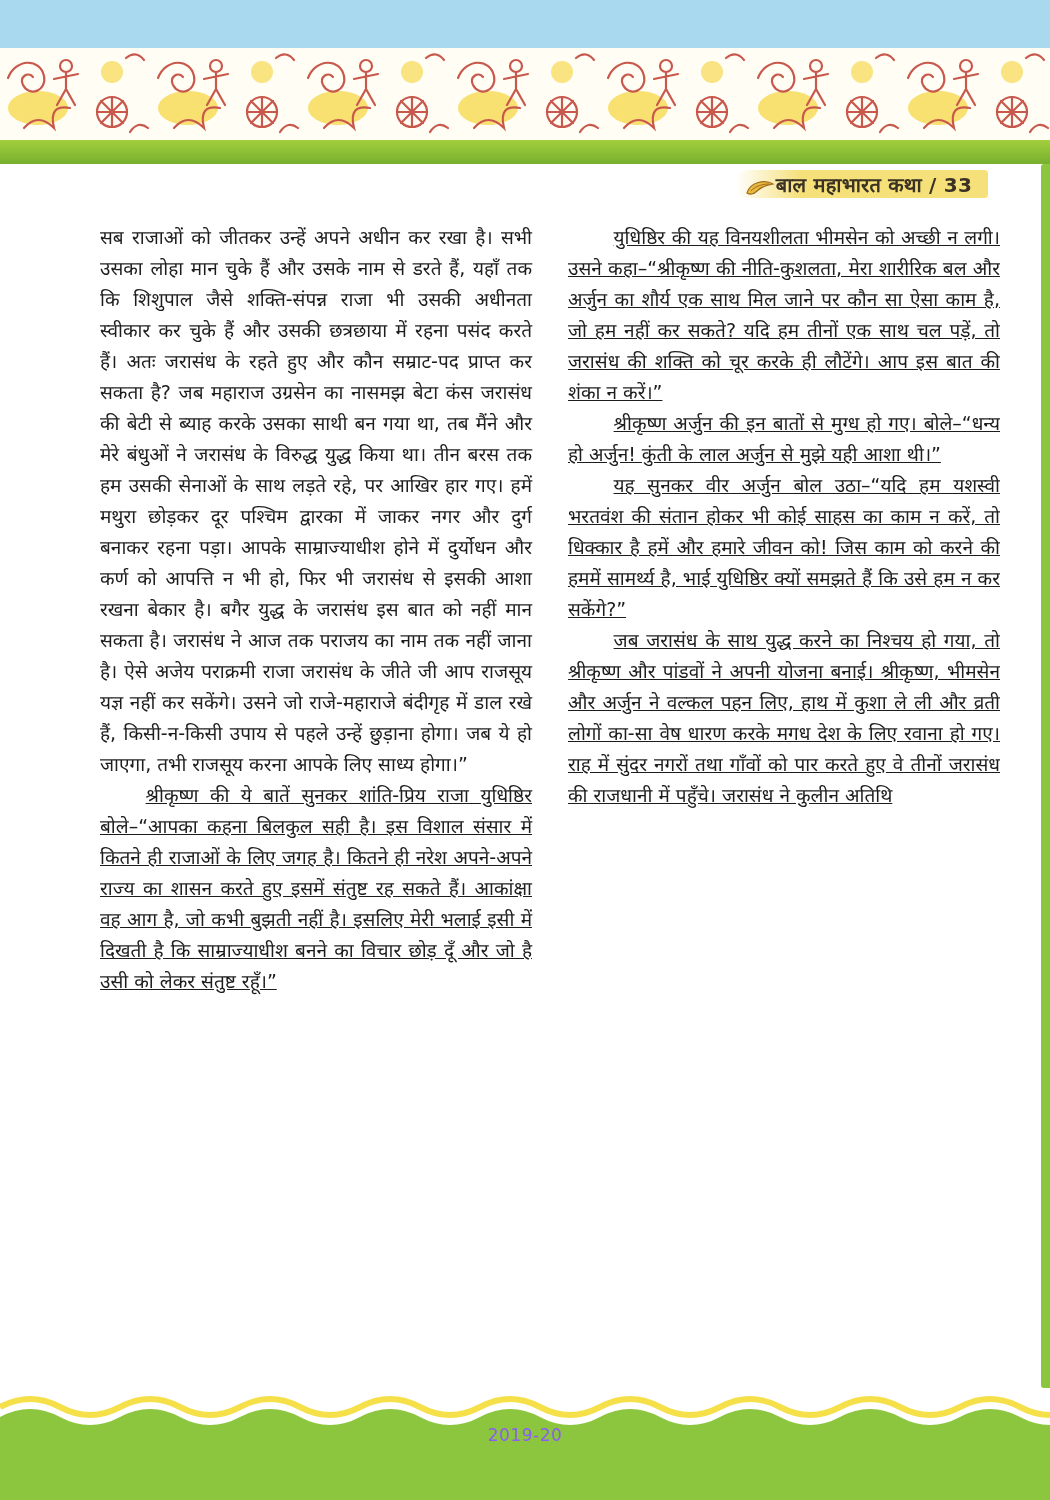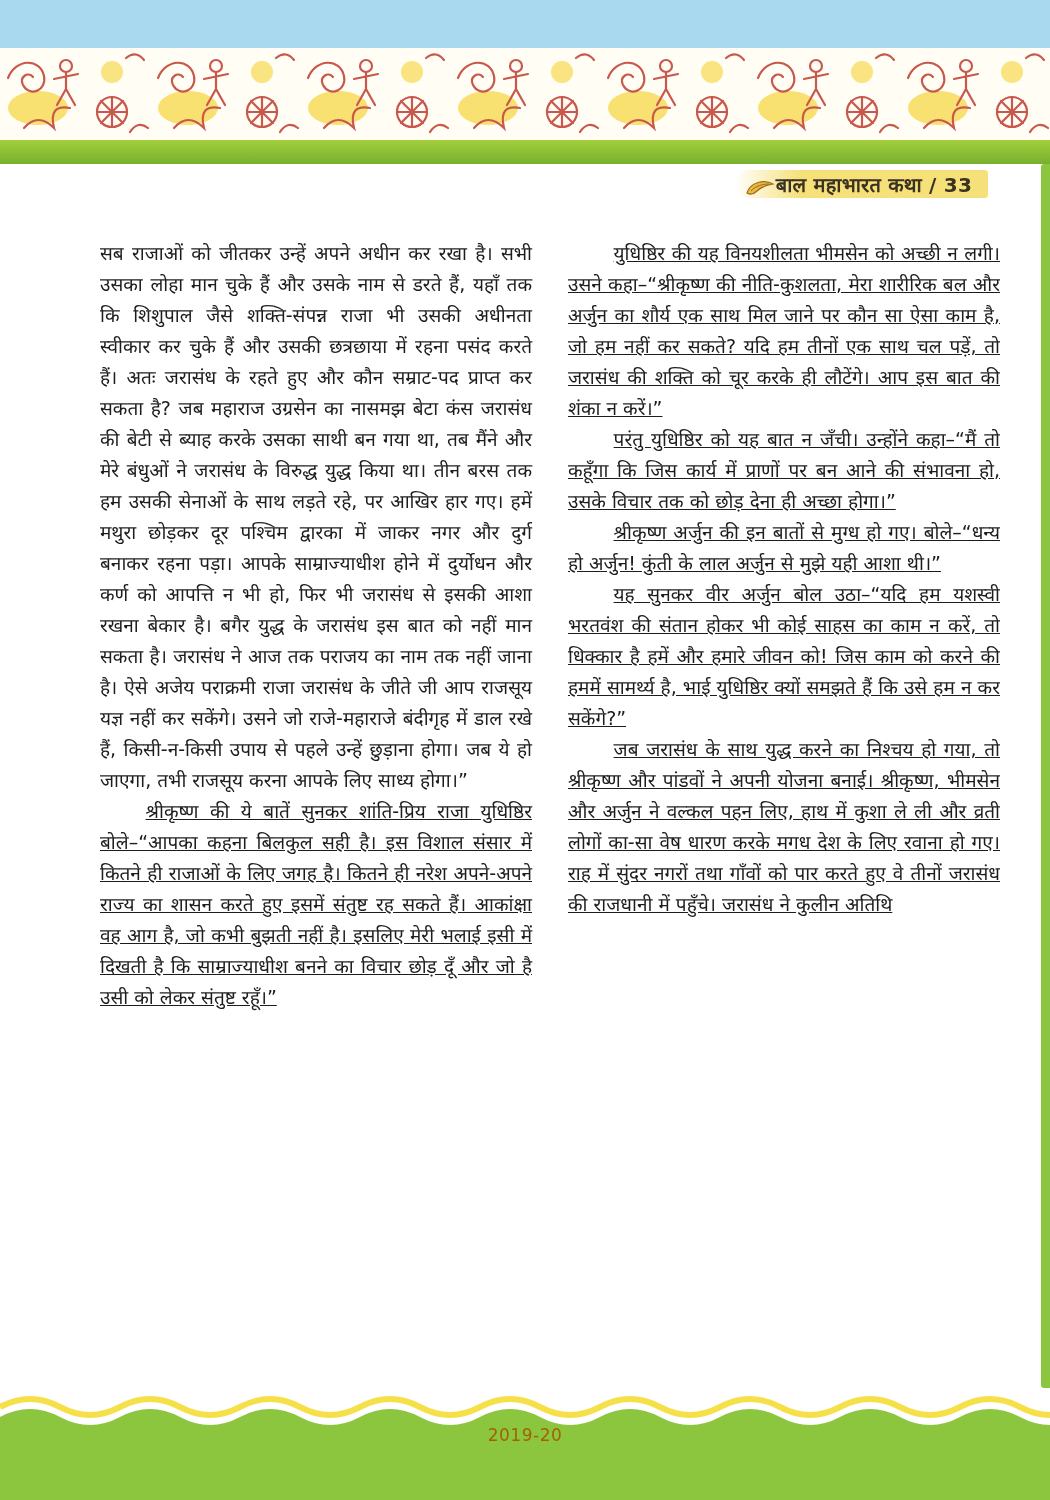--- a/index.html
+++ b/index.html
@@ -21,32 +21,32 @@
     display:flex;align-items:flex-end;gap:1px;
     padding:0 16px 0 10px;border-radius:16px 4px 4px 16px;
   }
   .htitle{font-size:20px;font-weight:bold;color:#3a3222;letter-spacing:.2px;white-space:nowrap;}
   .hicon svg{display:block;}
   
   .columns{
     position:absolute;top:222px;left:100px;width:900px;height:1140px;
     display:flex;gap:36px;overflow:hidden;
   }
-  .col{flex:1 1 0;min-width:0;margin-top:16px;}
+  .col{flex:1 1 0;min-width:0;}
   .para{
     margin:0;font-size:19px;line-height:31px;
     text-align:justify;text-justify:inter-word;
   }
   .para.indent{text-indent:2.4em;text-decoration:underline;}
   
   .footer{position:absolute;left:0;bottom:0;width:1050px;height:115px;}
   .footer svg{display:block;}
   .footer-year{
     position:absolute;left:0;right:0;top:40px;text-align:center;
-    font-size:17px;color:#a16207;letter-spacing:.5px;
+    font-size:17px;color:#8b5cf6;letter-spacing:.5px;
   }
 </style>
 </head>
 <body>
 
 <div class="sky" style="background:#a9d9ef;"></div>
 
 <svg class="frieze" width="1050" height="92" viewBox="0 0 1050 92" preserveAspectRatio="none" xmlns="http://www.w3.org/2000/svg">
   <defs>
     <pattern id="fr" width="150" height="92" patternUnits="userSpaceOnUse">
@@ -82,21 +82,20 @@
   <span class="htitle">बाल महाभारत कथा / 33</span>
 </div>
 
 <div class="columns">
   <div class="col">
       <p class="para">सब राजाओं को जीतकर उन्हें अपने अधीन कर रखा है। सभी उसका लोहा मान चुके हैं और उसके नाम से डरते हैं, यहाँ तक कि शिशुपाल जैसे शक्ति-संपन्न राजा भी उसकी अधीनता स्वीकार कर चुके हैं और उसकी छत्रछाया में रहना पसंद करते हैं। अतः जरासंध के रहते हुए और कौन सम्राट-पद प्राप्त कर सकता है? जब महाराज उग्रसेन का नासमझ बेटा कंस जरासंध की बेटी से ब्याह करके उसका साथी बन गया था, तब मैंने और मेरे बंधुओं ने जरासंध के विरुद्ध युद्ध किया था। तीन बरस तक हम उसकी सेनाओं के साथ लड़ते रहे, पर आखिर हार गए। हमें मथुरा छोड़कर दूर पश्चिम द्वारका में जाकर नगर और दुर्ग बनाकर रहना पड़ा। आपके साम्राज्याधीश होने में दुर्योधन और कर्ण को आपत्ति न भी हो, फिर भी जरासंध से इसकी आशा रखना बेकार है। बगैर युद्ध के जरासंध इस बात को नहीं मान सकता है। जरासंध ने आज तक पराजय का नाम तक नहीं जाना है। ऐसे अजेय पराक्रमी राजा जरासंध के जीते जी आप राजसूय यज्ञ नहीं कर सकेंगे। उसने जो राजे-महाराजे बंदीगृह में डाल रखे हैं, किसी-न-किसी उपाय से पहले उन्हें छुड़ाना होगा। जब ये हो जाएगा, तभी राजसूय करना आपके लिए साध्य होगा।”</p>
       <p class="para indent">श्रीकृष्ण की ये बातें सुनकर शांति-प्रिय राजा युधिष्ठिर बोले–“आपका कहना बिलकुल सही है। इस विशाल संसार में कितने ही राजाओं के लिए जगह है। कितने ही नरेश अपने-अपने राज्य का शासन करते हुए इसमें संतुष्ट रह सकते हैं। आकांक्षा वह आग है, जो कभी बुझती नहीं है। इसलिए मेरी भलाई इसी में दिखती है कि साम्राज्याधीश बनने का विचार छोड़ दूँ और जो है उसी को लेकर संतुष्ट रहूँ।”</p>
     </div>
   <div class="col">
       <p class="para indent">युधिष्ठिर की यह विनयशीलता भीमसेन को अच्छी न लगी। उसने कहा–“श्रीकृष्ण की नीति-कुशलता, मेरा शारीरिक बल और अर्जुन का शौर्य एक साथ मिल जाने पर कौन सा ऐसा काम है, जो हम नहीं कर सकते? यदि हम तीनों एक साथ चल पड़ें, तो जरासंध की शक्ति को चूर करके ही लौटेंगे। आप इस बात की शंका न करें।”</p>
-      <p class="para indent">परंतु युधिष्ठिर को यह बात न जँची। उन्होंने कहा–“मैं तो कहूँगा कि जिस कार्य में प्राणों पर बन आने की संभावना हो, उसके विचार तक को छोड़ देना ही अच्छा होगा।”</p>
       <p class="para indent">श्रीकृष्ण अर्जुन की इन बातों से मुग्ध हो गए। बोले–“धन्य हो अर्जुन! कुंती के लाल अर्जुन से मुझे यही आशा थी।”</p>
       <p class="para indent">यह सुनकर वीर अर्जुन बोल उठा–“यदि हम यशस्वी भरतवंश की संतान होकर भी कोई साहस का काम न करें, तो धिक्कार है हमें और हमारे जीवन को! जिस काम को करने की हममें सामर्थ्य है, भाई युधिष्ठिर क्यों समझते हैं कि उसे हम न कर सकेंगे?”</p>
       <p class="para indent">जब जरासंध के साथ युद्ध करने का निश्चय हो गया, तो श्रीकृष्ण और पांडवों ने अपनी योजना बनाई। श्रीकृष्ण, भीमसेन और अर्जुन ने वल्कल पहन लिए, हाथ में कुशा ले ली और व्रती लोगों का-सा वेष धारण करके मगध देश के लिए रवाना हो गए। राह में सुंदर नगरों तथा गाँवों को पार करते हुए वे तीनों जरासंध की राजधानी में पहुँचे। जरासंध ने कुलीन अतिथि</p>
     </div>
 </div>
 
 <div class="footer">
   <svg width="1050" height="115" viewBox="0 0 1050 115" preserveAspectRatio="none" xmlns="http://www.w3.org/2000/svg">
     <path d="M0,22 q30,-16 60,0 t60,0 t60,0 t60,0 t60,0 t60,0 t60,0 t60,0 t60,0 t60,0 t60,0 t60,0 t60,0 t60,0 t60,0 t60,0 t60,0 t60,0" fill="none" stroke="#f6e049" stroke-width="6"></path>
     <path d="M0,32 q30,-16 60,0 t60,0 t60,0 t60,0 t60,0 t60,0 t60,0 t60,0 t60,0 t60,0 t60,0 t60,0 t60,0 t60,0 t60,0 t60,0 t60,0 t60,0 L1080,115 L0,115 Z" fill="#8cc63e"></path>

